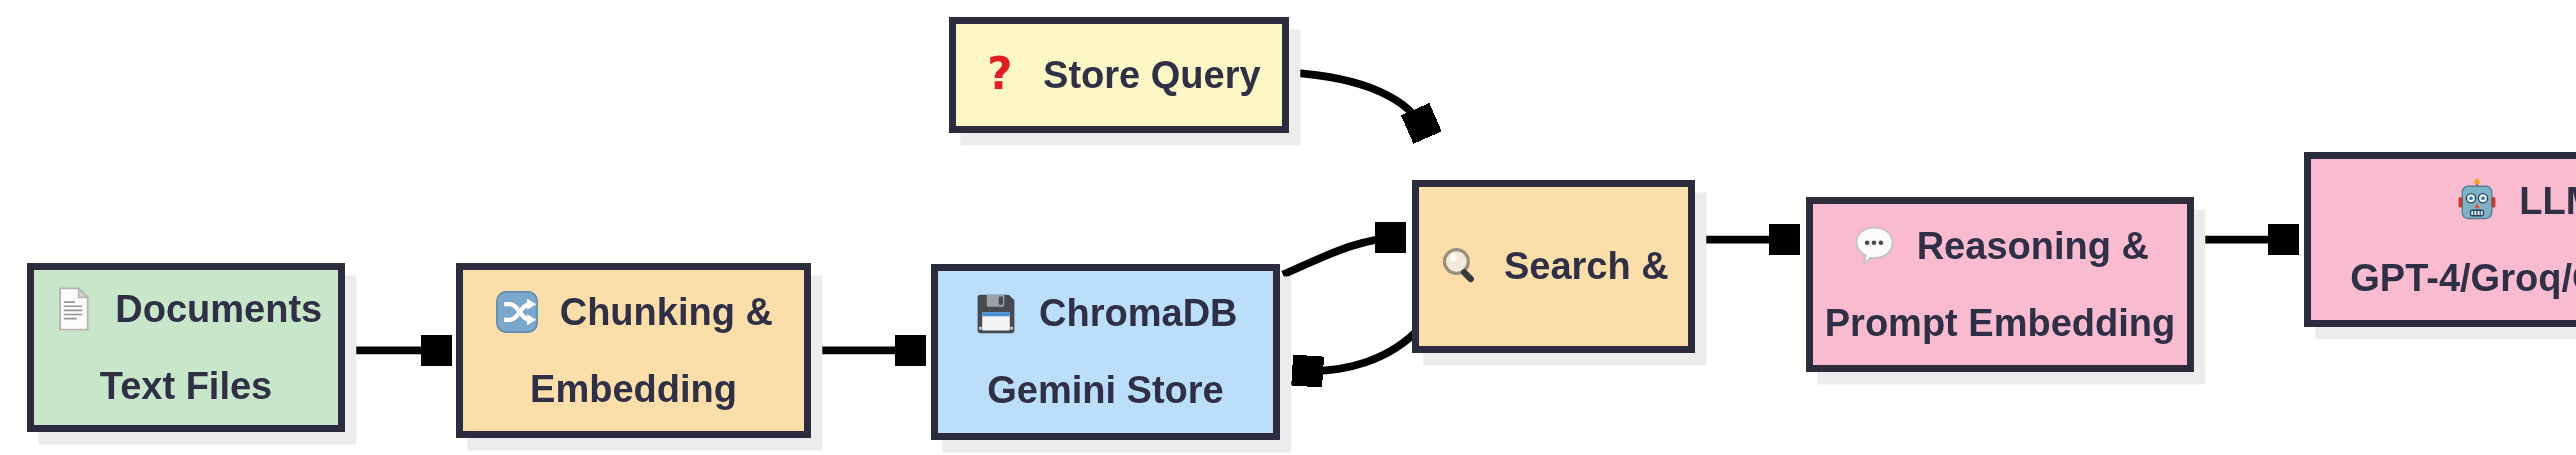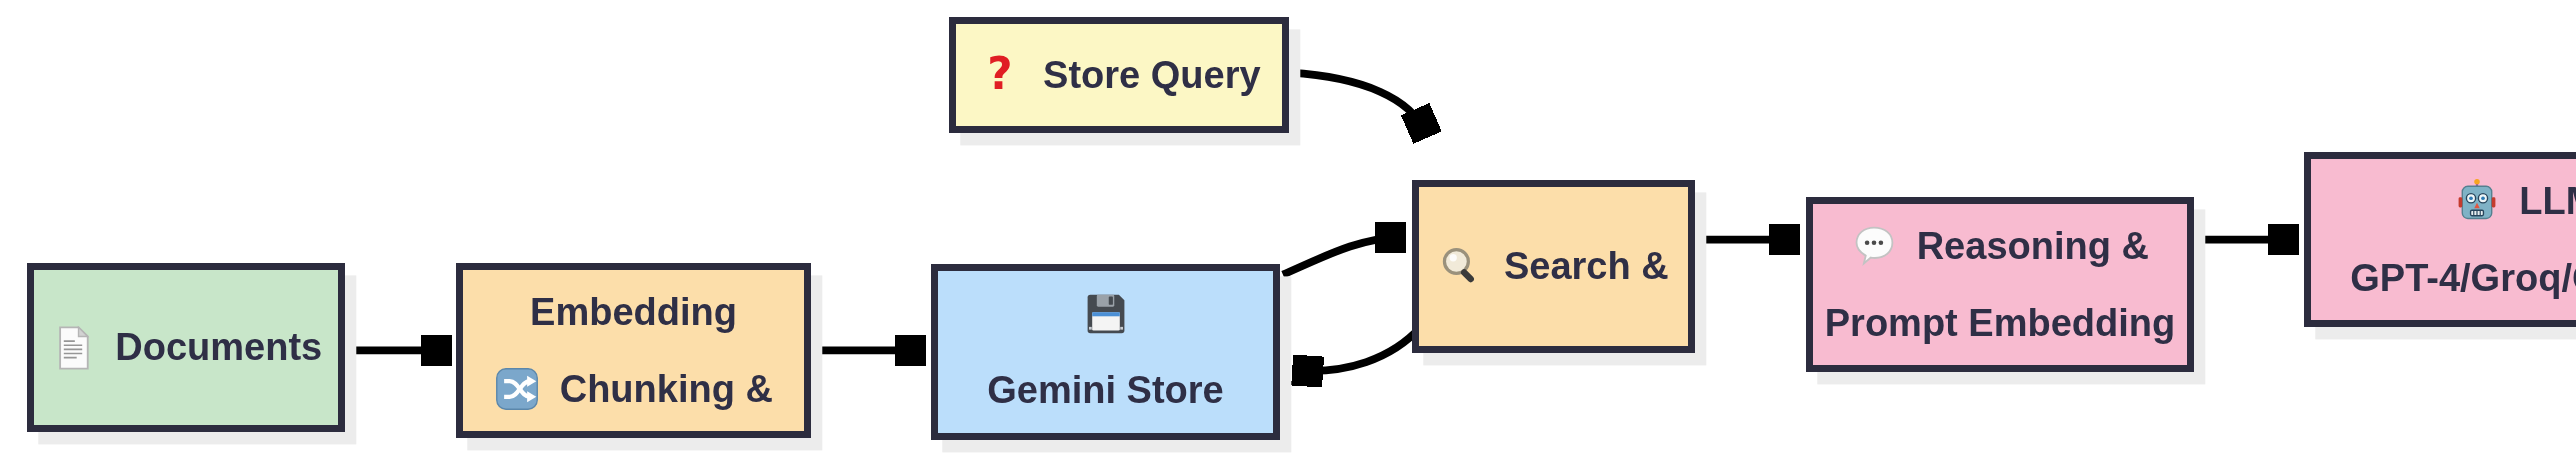--- a/index.html
+++ b/index.html
@@ -50,51 +50,55 @@
         <div class="line">
           <span class="icon">
             <svg viewBox="0 0 100 100">
               <path d="M22 5h40l20 20v70H22z" fill="#fbfbfb" stroke="#b5b5b5" stroke-width="4"></path>
               <path d="M62 5l20 20H62z" fill="#d2d2d2" stroke="#b5b5b5" stroke-width="3"></path>
               <path d="M30 35h24M30 44h40M30 53h40M30 62h40M30 71h28" stroke="#969696" stroke-width="3.5" fill="none"></path>
             </svg>
           </span>
           <span>Documents</span>
         </div>
+        <div class="line">
+          <span>Text Files</span>
+        </div>
       </div>
       <div class="node" style="left: 456px; top: 263px; width: 355px; height: 175px; background: rgb(252, 222, 170);">
-        <div class="line">
-          <span>Embedding</span>
-        </div>
         <div class="line">
           <span class="icon">
             <svg viewBox="0 0 100 100">
               <rect x="6" y="6" width="88" height="88" rx="20" fill="#7ba7cb" stroke="#5b87ab" stroke-width="3"></rect>
               <path d="M22 33h12c20 0 24 34 44 34" fill="none" stroke="#fff" stroke-width="9"></path>
               <path d="M22 67h12c20 0 24-34 44-34" fill="none" stroke="#fff" stroke-width="9"></path>
               <path d="M72 55l20 12-20 12z" fill="#fff"></path>
               <path d="M72 21l20 12-20 12z" fill="#fff"></path>
             </svg>
           </span>
           <span>Chunking &amp;</span>
+        </div>
+        <div class="line">
+          <span>Embedding</span>
         </div>
       </div>
       <div class="node" style="left: 931px; top: 264px; width: 349px; height: 176px; background: rgb(187, 222, 251);">
         <div class="line">
           <span class="icon">
             <svg viewBox="0 0 100 100">
               <path d="M10 14a6 6 0 016-6h62l12 12v66a6 6 0 01-6 6H16a6 6 0 01-6-6z" fill="#454a50"></path>
               <rect x="30" y="8" width="38" height="26" rx="3" fill="#9aa1a8"></rect>
               <rect x="56" y="12" width="9" height="18" rx="2" fill="#454a50"></rect>
               <rect x="20" y="46" width="60" height="40" rx="3" fill="#f4f4f4"></rect>
               <rect x="20" y="46" width="60" height="9" fill="#4b8fd5"></rect>
               <rect x="13" y="78" width="6" height="6" fill="#c9ced4"></rect>
               <rect x="81" y="78" width="6" height="6" fill="#c9ced4"></rect>
             </svg>
           </span>
+          <span>ChromaDB</span>
         </div>
         <div class="line">
           <span>Gemini Store</span>
         </div>
       </div>
       <div class="node" style="left: 949px; top: 17px; width: 340px; height: 116px; background: rgb(252, 247, 197);">
         <div class="line">
           <span class="icon">
             <svg viewBox="0 0 100 100" style="font-size:74px">
               <text x="50" y="80" font-size="95" font-weight="bold" font-family="DejaVu Sans, sans-serif" fill="#e01e24" text-anchor="middle">?</text>

